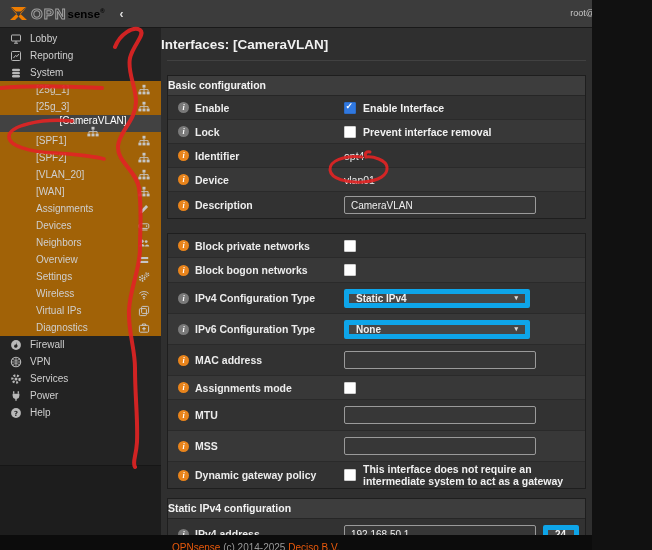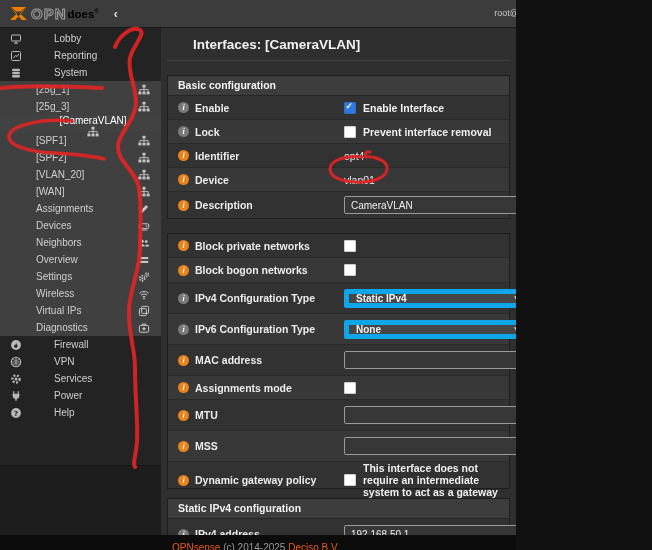--- a/index.html
+++ b/index.html
@@ -1,54 +1,54 @@
 <!DOCTYPE html>
 <html><head>
 <meta charset="utf-8">
 <style>
   html,body{margin:0;padding:0;background:#111;}
-  .app{position:relative;width:516px;height:550px;overflow:hidden;background:#2f2f2f;
+  .app{position:relative;width:592px;height:550px;overflow:hidden;background:#2f2f2f;
        font-family:"Liberation Sans",sans-serif;-webkit-font-smoothing:antialiased;}
 
   
   .topbar{position:absolute;top:0;left:0;right:0;height:27px;background:#3c3c3c;
           border-bottom:1px solid #191919;display:flex;align-items:center;z-index:5;}
   .logo{display:flex;align-items:center;margin-left:9px;}
   .logo-mark{margin-right:3px;display:flex;align-items:center;}
   .opn{font-size:15px;font-weight:bold;letter-spacing:1px;color:#3c3c3c;
        -webkit-text-stroke:1px #a0a0a0;}
   .sense{font-size:11.5px;font-weight:bold;margin-left:1px;}
   .reg{font-size:6px;vertical-align:top;}
   .collapse{color:#e0e0e0;font-size:12px;font-weight:bold;margin-left:15px;cursor:pointer;}
   .user{position:absolute;right:-3px;top:8px;font-size:9px;color:#c8c8c8;white-space:nowrap;}
 
   
   .sidebar{position:absolute;top:27px;left:0;width:161px;bottom:0;background:#232323;z-index:2;}
   .sb-top{padding-top:3px;}
-  .sb-sub{background:#404040;}
+  .sb-sub{background:#a16207;}
   .sitem{height:17px;display:flex;align-items:center;color:#cfcfcf;font-size:10px;cursor:pointer;}
-  .sitem.top{padding:0 8px 0 9px;gap:24px;}
+  .sitem.top{padding:0 8px 0 9px;}
   .sitem.top .icn{width:14px;height:12px;margin-right:7px;color:#b8b8b8;flex:0 0 auto;}
   .sitem.sub{padding-left:36px;padding-right:11px;}
   .sitem.sub .slbl{flex:1;}
   .icn{display:inline-flex;align-items:center;justify-content:center;}
   .icn svg{display:block;}
   .icn.right{width:13px;height:12px;color:#c6c6c6;}
   .sitem.selected{background:#424242;color:#fff;flex-direction:column;}
   .sb-fill{position:absolute;top:438px;left:0;right:0;bottom:0;background:#1d1d1d;
            border-top:1px solid #161616;}
 
   
   .content{position:absolute;left:161px;top:27px;right:0;bottom:0;background:#2f2f2f;}
-  .ptitle{margin:10px 0 0 32px;font-size:13.5px;font-weight:bold;color:#f1f1f1;}
+  .ptitle{margin:10px 0 0 0;font-size:13.5px;font-weight:bold;color:#f1f1f1;}
   .tdivider{border-bottom:1px solid #414141;margin:8px 6px 0 6px;}
   .panel{margin:12px 6px 0 6px;border:1px solid #1e1e1e;background:#343434;}
   .panel.gap9{margin-top:9px;}.panel.gap14{margin-top:14px;}
   .phead{height:19px;line-height:19px;background:#3d3d3d;border-bottom:1px solid #262626;
-         padding-left:10px;font-size:10.5px;font-weight:bold;color:#f2f2f2;}
+         font-size:10.5px;font-weight:bold;color:#f2f2f2;}
   .frow{display:grid;grid-template-columns:176px 1fr;align-items:center;
         border-bottom:1px solid #2a2a2a;}
   .frow.a{background:#323232;}.frow.b{background:#383838;}
   .frow:last-child{border-bottom:none;}
   .h23{height:23px;}.h24{height:24px;}.h26{height:26px;}.h30{height:30px;}
   .flabel{display:flex;align-items:center;gap:6px;padding-left:10px;
           font-size:10.5px;font-weight:bold;color:#ececec;}
   .info{width:11px;height:11px;border-radius:50%;flex:0 0 auto;display:flex;align-items:center;
         justify-content:center;color:#fff;font-size:8px;font-weight:bold;font-style:italic;
         font-family:"Liberation Serif",serif;cursor:pointer;}
@@ -87,21 +87,21 @@
   <div class="topbar">
     <div class="logo">
       <span class="logo-mark icn">
         <svg width="19" height="15" viewBox="0 0 19 15">
           <path d="M1 1 L8 7.5 L1 14 L6 14 L9.5 10.5 Z" fill="#ef7d00"></path>
           <path d="M18 1 L11 7.5 L18 14 L13 14 L9.5 10.5 Z" fill="#ef7d00"></path>
           <path d="M2 1 h15 L12 5.5 H7 Z" fill="#ef7d00"></path>
         </svg>
       </span>
       <span class="opn">OPN</span>
-        <span class="sense"><span>does</span><span class="reg">®</span></span>
+        <span class="sense"><span>sense</span><span class="reg">®</span></span>
     </div>
     <span class="collapse">‹</span>
     <span class="user">root@</span>
   </div>
 
   <div class="sidebar">
     <div class="sb-top">
       <div class="sitem top">
         <span class="icn">
             <svg width="12" height="12" viewBox="0 0 12 12">

